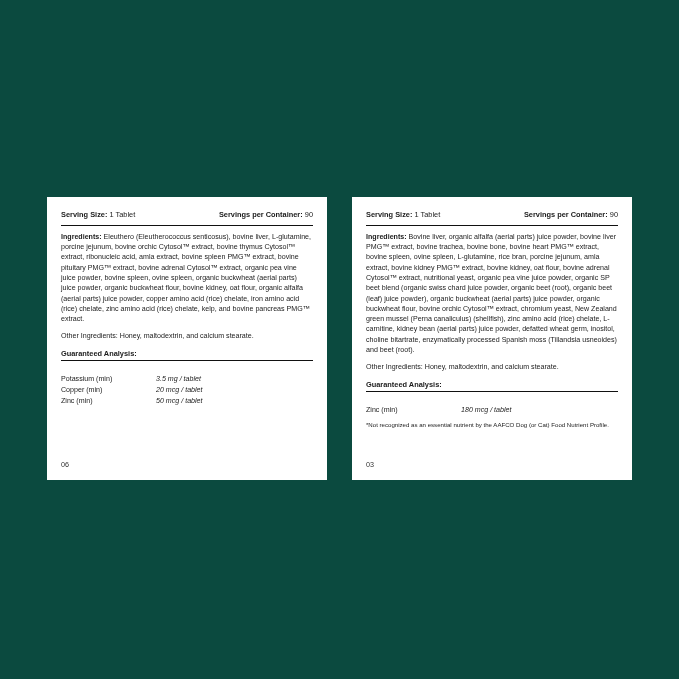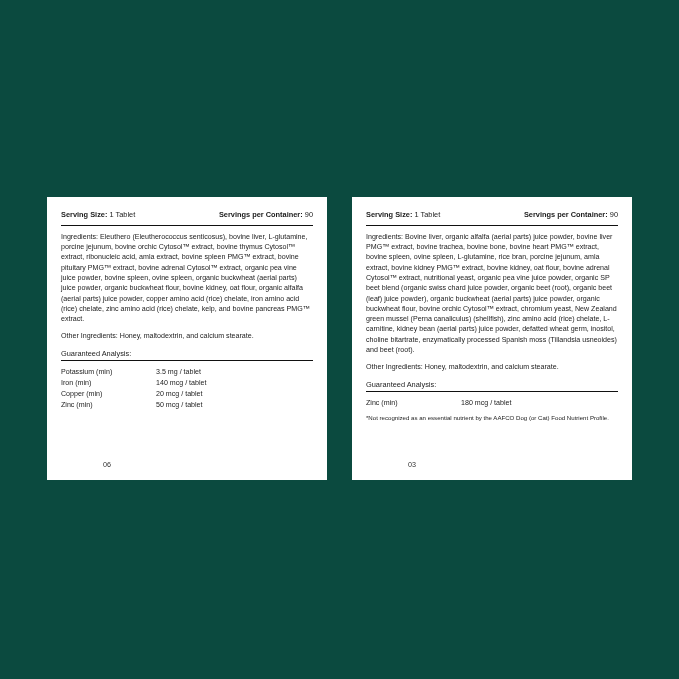--- a/index.html
+++ b/index.html
@@ -56,57 +56,57 @@
   .serving-left, .serving-right {
     white-space: nowrap;
   }
   .para {
     font-size: 7.1px;
     line-height: 1.45;
     text-align: left;
     margin: 0 0 7px 0;
   }
   .para .hdr {
-    font-weight: normal;
+    font-weight: bold;
   }
   .ital {
   }
   .ga-title {
     font-size: 7.4px;
-    font-weight: normal;
+    font-weight: bold;
     margin: 6px 0 2px 0;
   }
   .ga-table {
     border-top: 1px solid #111111;
-    padding-top: 6px;
+    padding-top: 13px;
     width: 100%;
   }
   .ga-row {
     display: flex;
     font-size: 7.1px;
     line-height: 1.55;
   }
   .ga-name {
     width: 95px;
     flex: 0 0 95px;
   }
   .ga-value {
     flex: 1 1 auto;
+    font-style: italic;
   }
   .footnote {
     font-size: 6.1px;
     line-height: 1.4;
     margin-top: 5px;
   }
   .page-num {
     position: absolute;
     left: 14px;
     font-size: 7.2px;
     color: #333333;
-    margin-left: 42px;
   }
   #page-num-left { bottom: 11px; }
   #page-num-right { bottom: 11px; }
 </style>
 </head>
 <body style="background: rgb(11, 74, 63);">
 
 <div class="stage">
 
   <div class="panel" id="panel-left">
@@ -129,24 +129,20 @@
     <p class="para">
       <span>Other Ingredients:</span>
       <span>Honey, maltodextrin, and calcium stearate.</span>
     </p>
 
     <div class="ga-title">Guaranteed Analysis:</div>
     <div class="ga-table">
       <div class="ga-row">
         <span class="ga-name">Potassium (min)</span>
         <span class="ga-value">3.5 mg / tablet</span>
-      </div>
-      <div class="ga-row">
-        <span class="ga-name">Iron (min)</span>
-        <span class="ga-value">140 mcg / tablet</span>
       </div>
       <div class="ga-row">
         <span class="ga-name">Copper (min)</span>
         <span class="ga-value">20 mcg / tablet</span>
       </div>
       <div class="ga-row">
         <span class="ga-name">Zinc (min)</span>
         <span class="ga-value">50 mcg / tablet</span>
       </div>
     </div>

